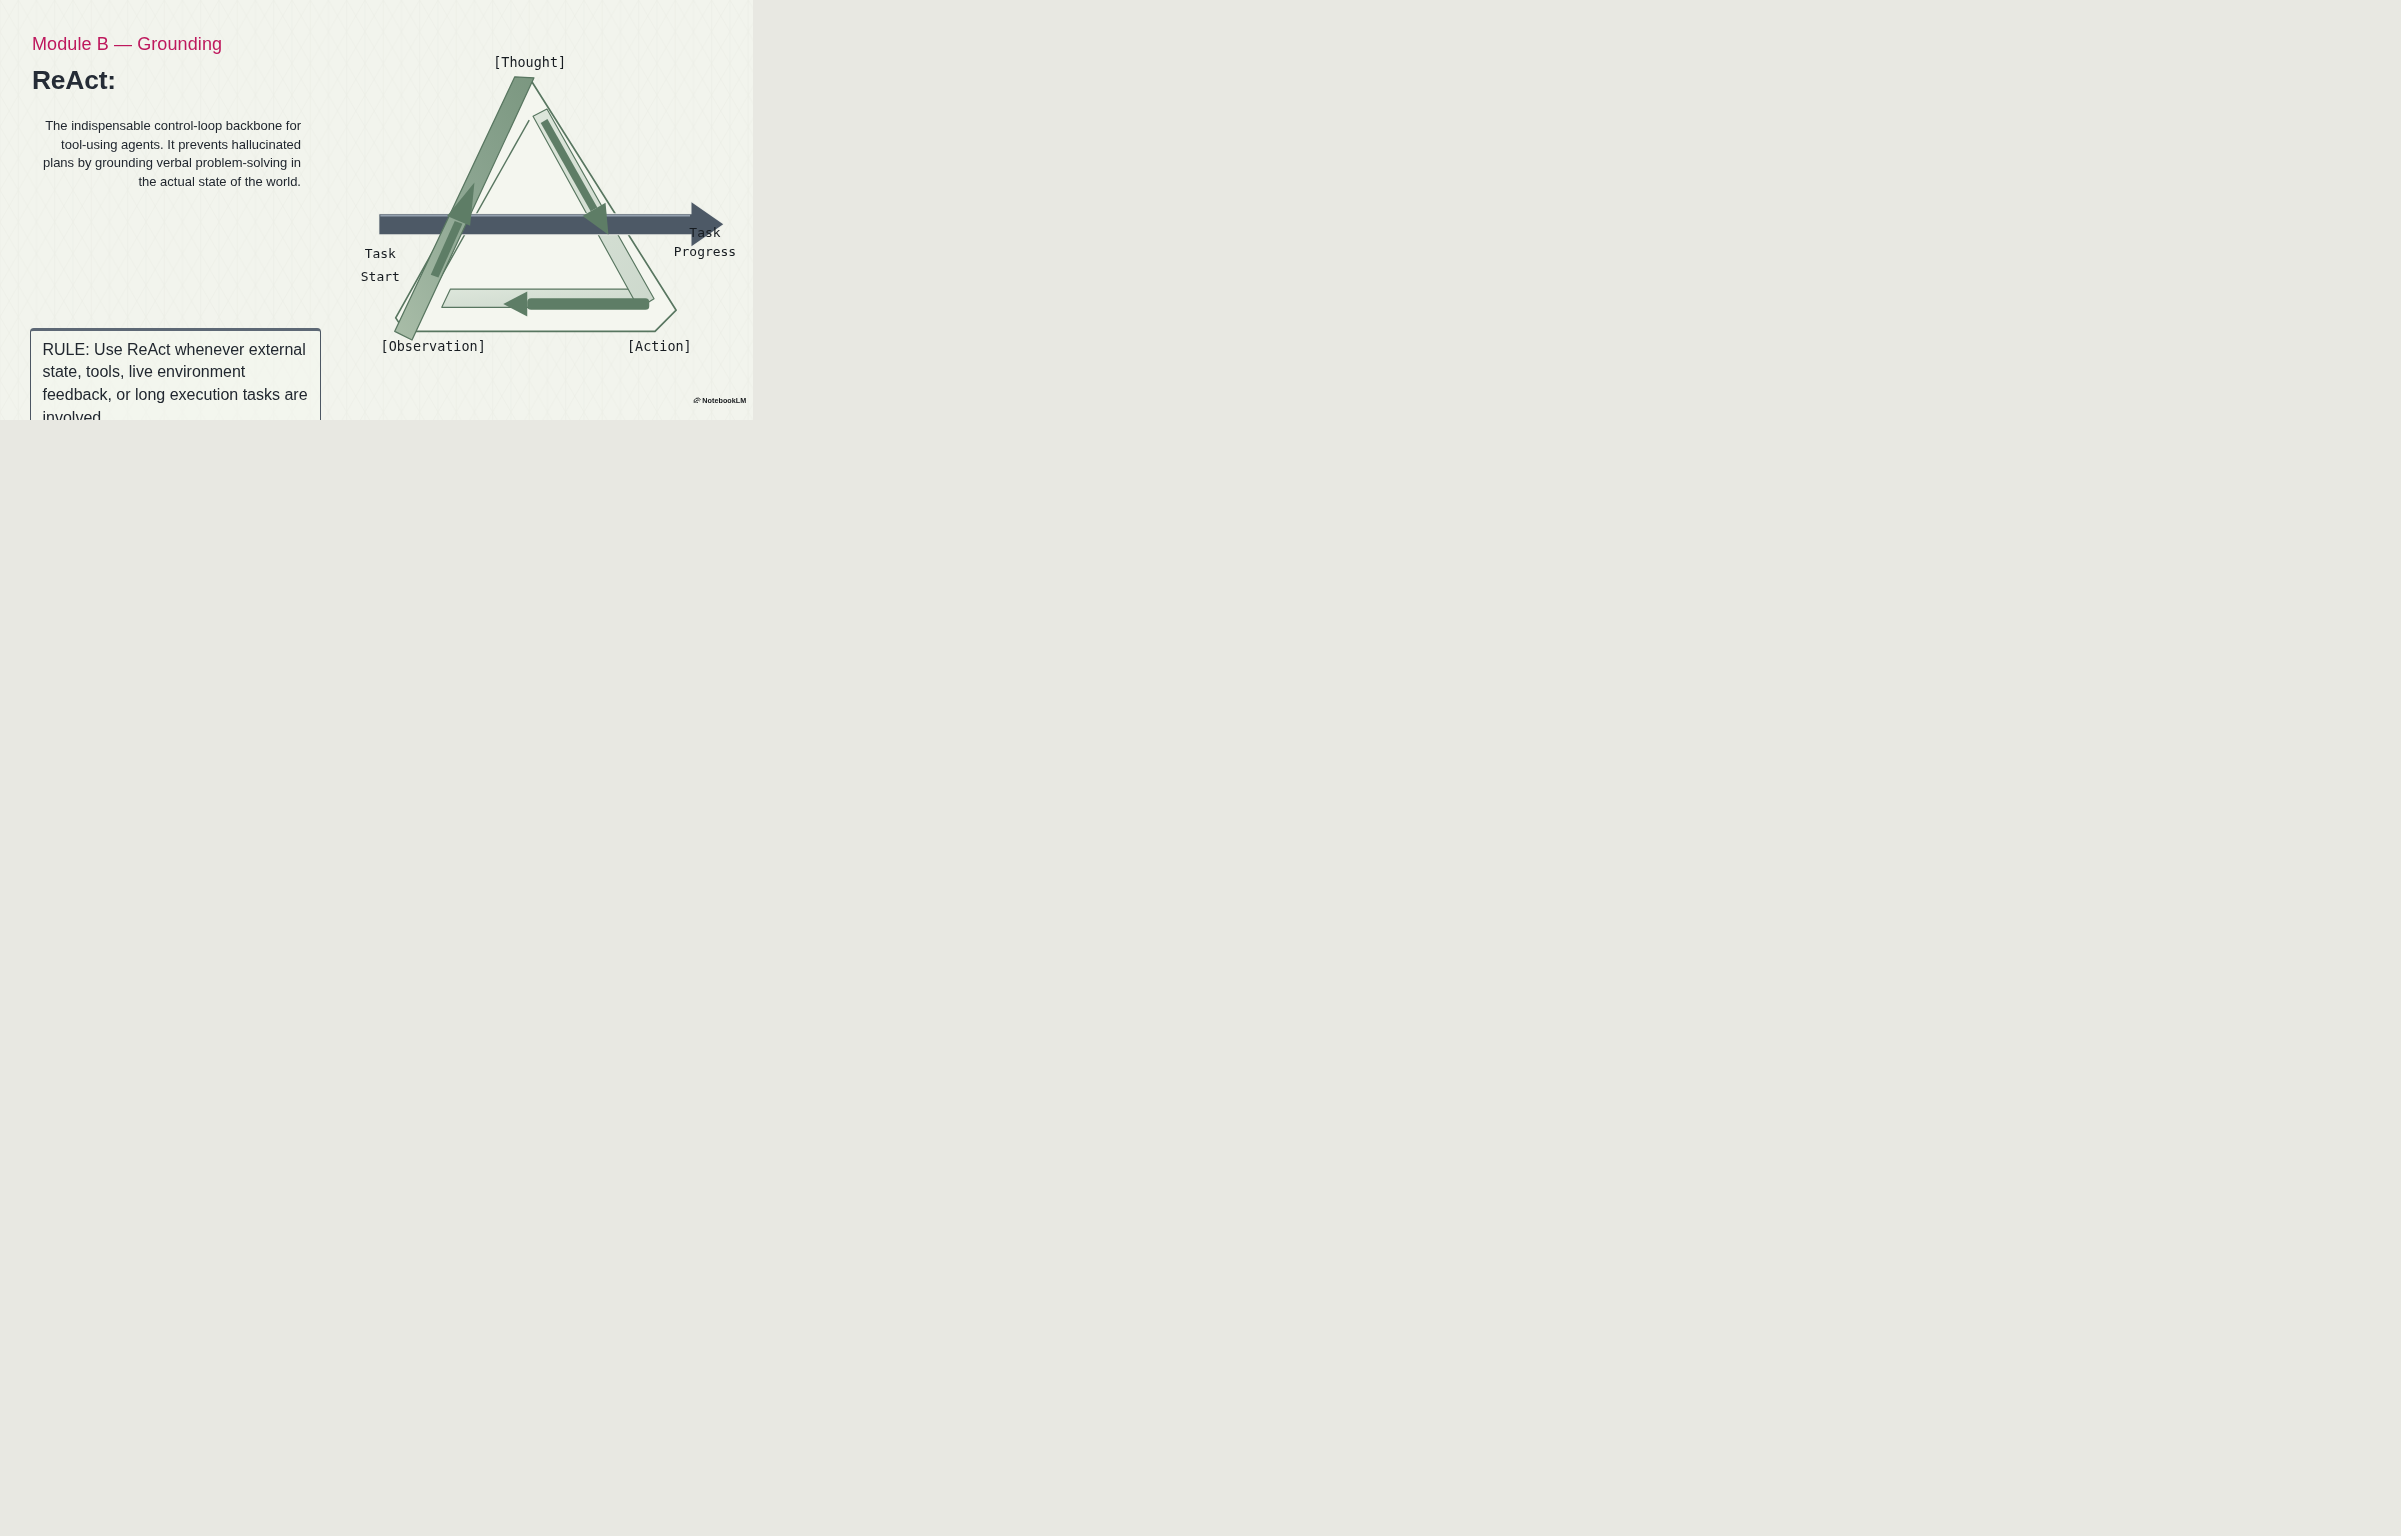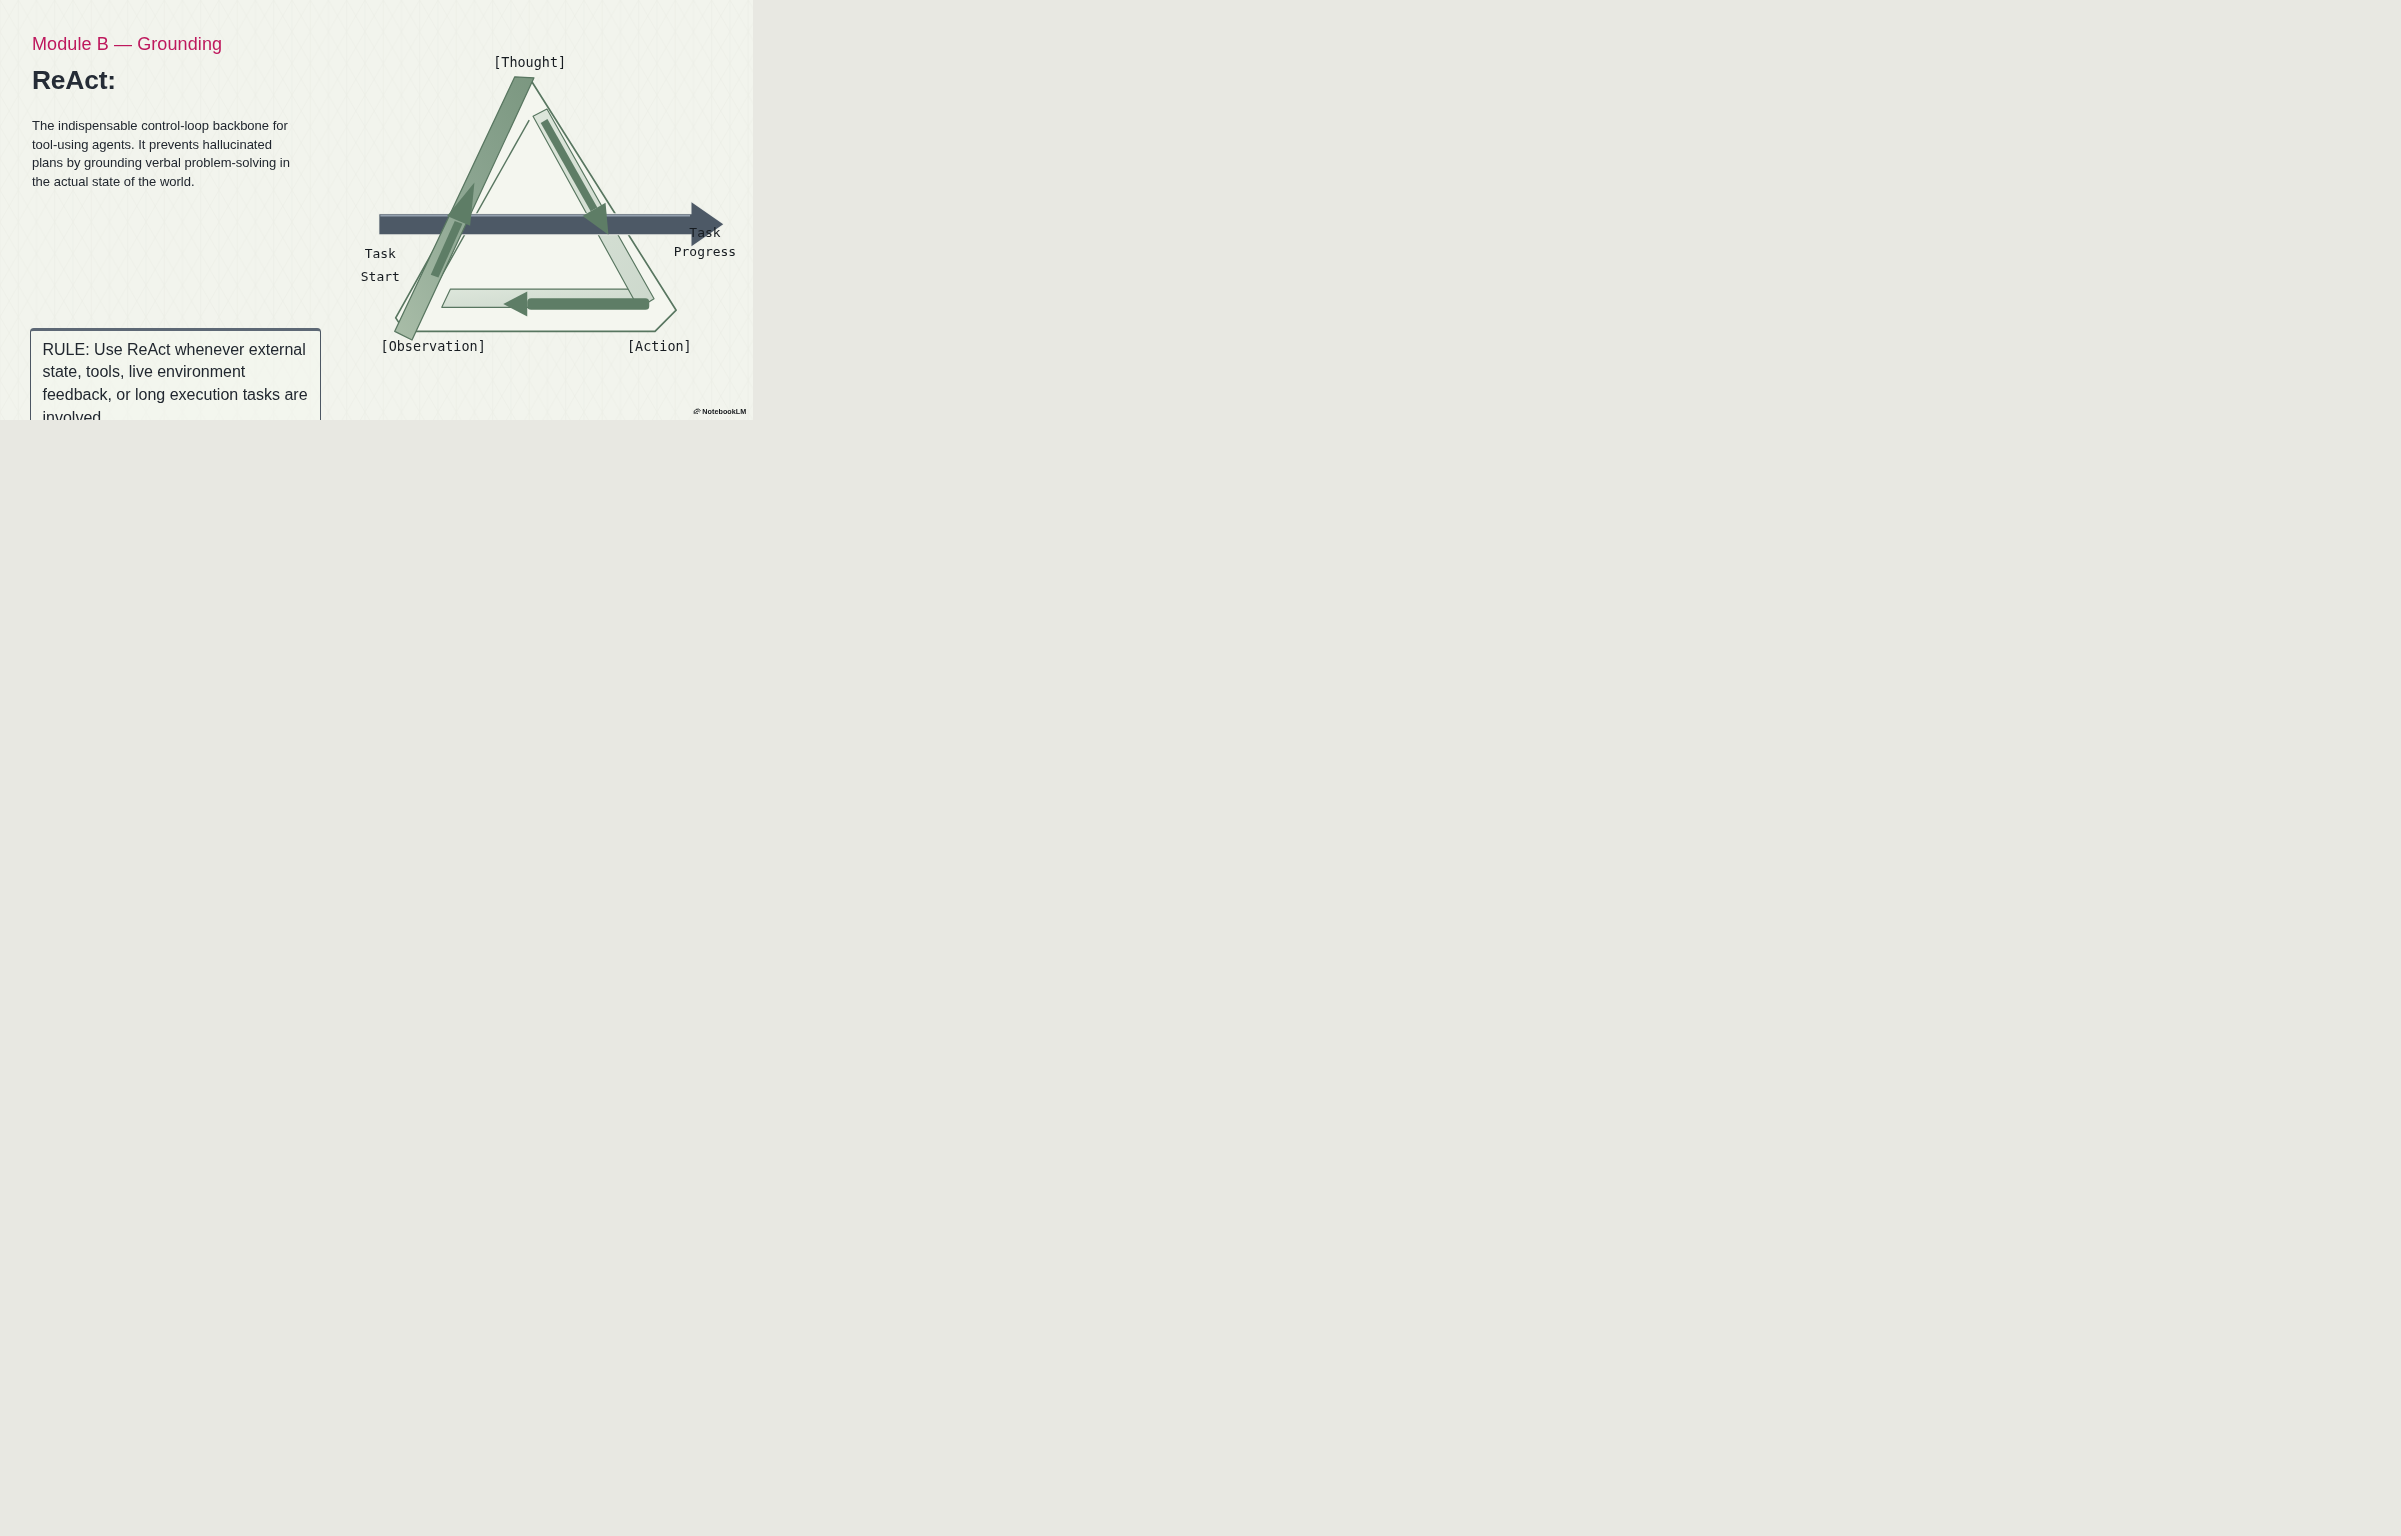--- a/index.html
+++ b/index.html
@@ -4,30 +4,30 @@
 <style>
   html,body{margin:0;padding:0;background:#e8e8e2;}
   .stage{
     position:relative;width:753px;height:420px;overflow:hidden;
     background:#f2f4ed;font-family:"Liberation Sans",sans-serif;
   }
   .bg-svg{position:absolute;inset:0;z-index:0;}
   .left-col{position:absolute;left:32px;top:34px;width:288px;z-index:2;}
   .module-label{font-size:18px;color:#be185d;letter-spacing:0.1px;}
   .title{margin-top:9px;font-weight:bold;color:#252c36;font-size:26.4px;line-height:1.24;letter-spacing:-0.2px;}
-  .desc{margin-top:20px;width:269px;font-size:13px;line-height:1.45;color:#21272f;}
+  .desc{margin-top:20px;width:269px;font-size:13px;line-height:1.45;color:#21272f;text-align:right;}
   .rule-box{
     position:absolute;left:30px;top:328px;width:291px;box-sizing:border-box;z-index:2;
     border:1.4px solid #4c5763;border-top:3.4px solid #5d6875;border-radius:3.8px;
     padding:7.7px 11.5px 8.6px 11.5px;background:rgba(244,246,239,.6);
   }
   .rule-text{font-size:16px;line-height:1.42;color:#21272f;}
   .mono{font-family:"DejaVu Sans Mono",monospace;fill:#171c21;}
   .footer-brand{
-    position:absolute;right:6.7px;bottom:4px;z-index:2;display:flex;align-items:flex-end;gap:0;
+    position:absolute;right:6.7px;bottom:15px;z-index:2;display:flex;align-items:flex-end;gap:0;
     color:#15181b;font-size:7.2px;font-weight:bold;letter-spacing:0.05px;
   }
 </style>
 </head>
 <body>
 
 <div class="stage">
 
   <svg class="bg-svg" viewBox="0 0 1568 875">
     <defs>

